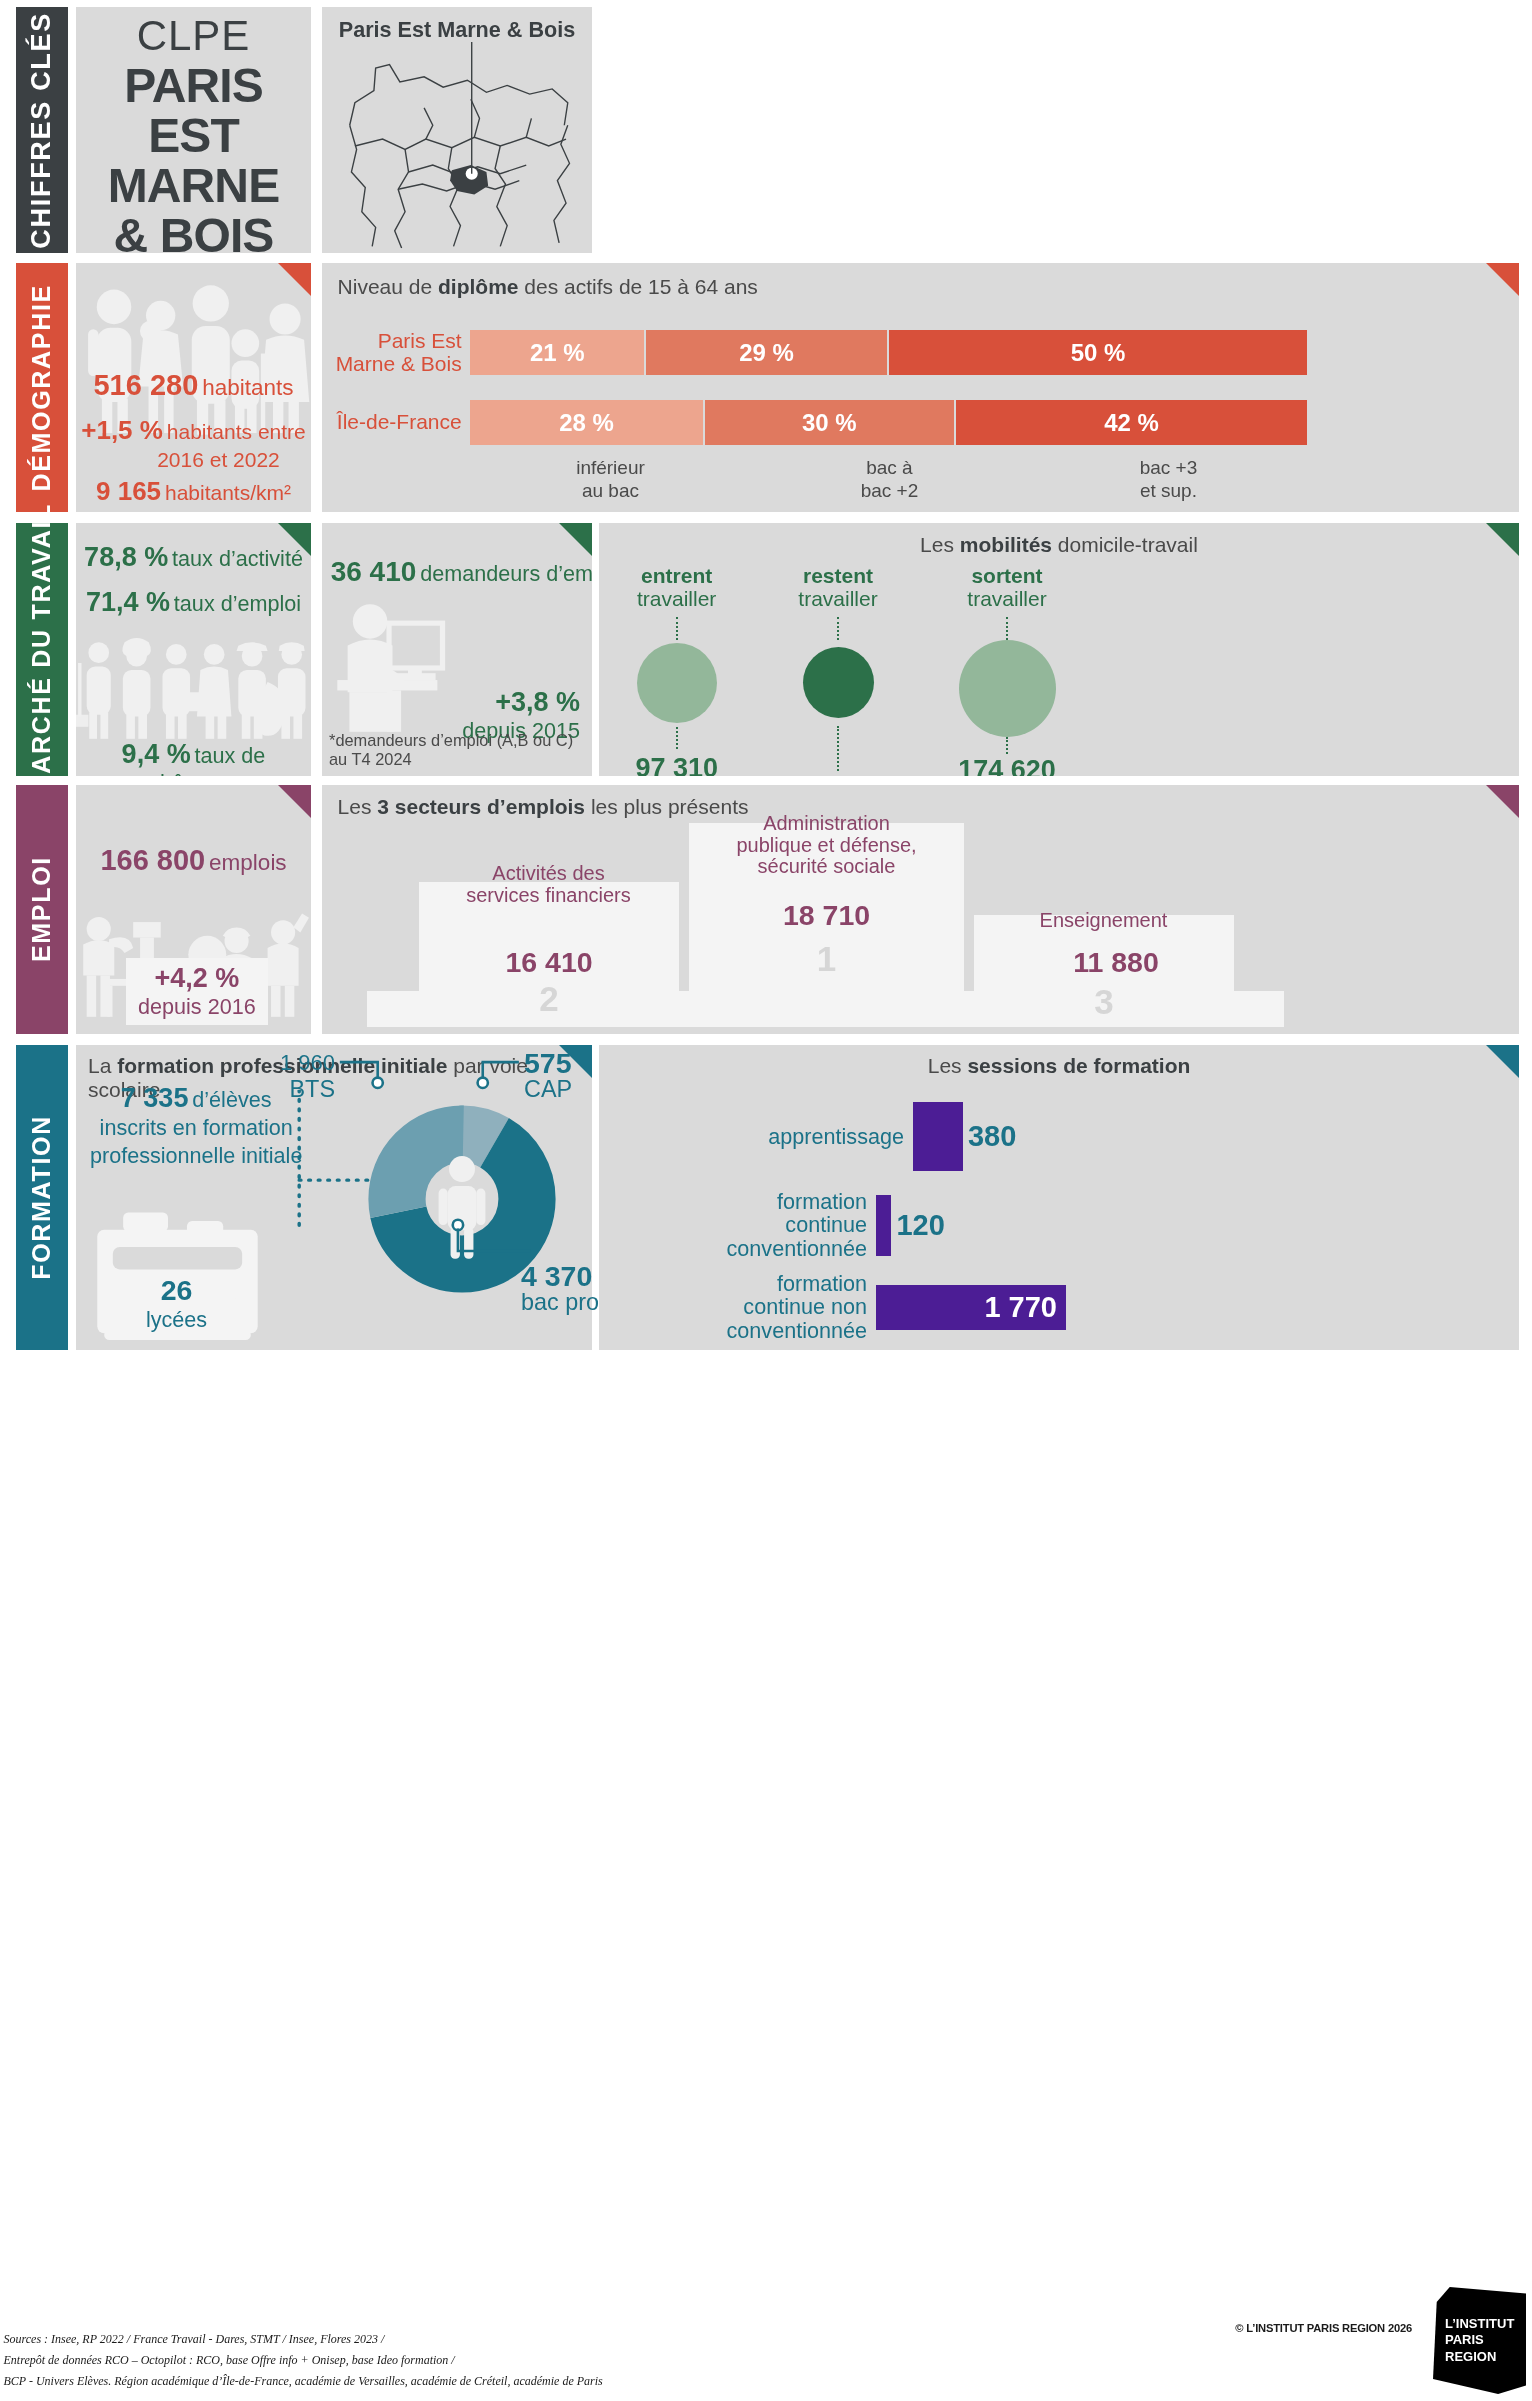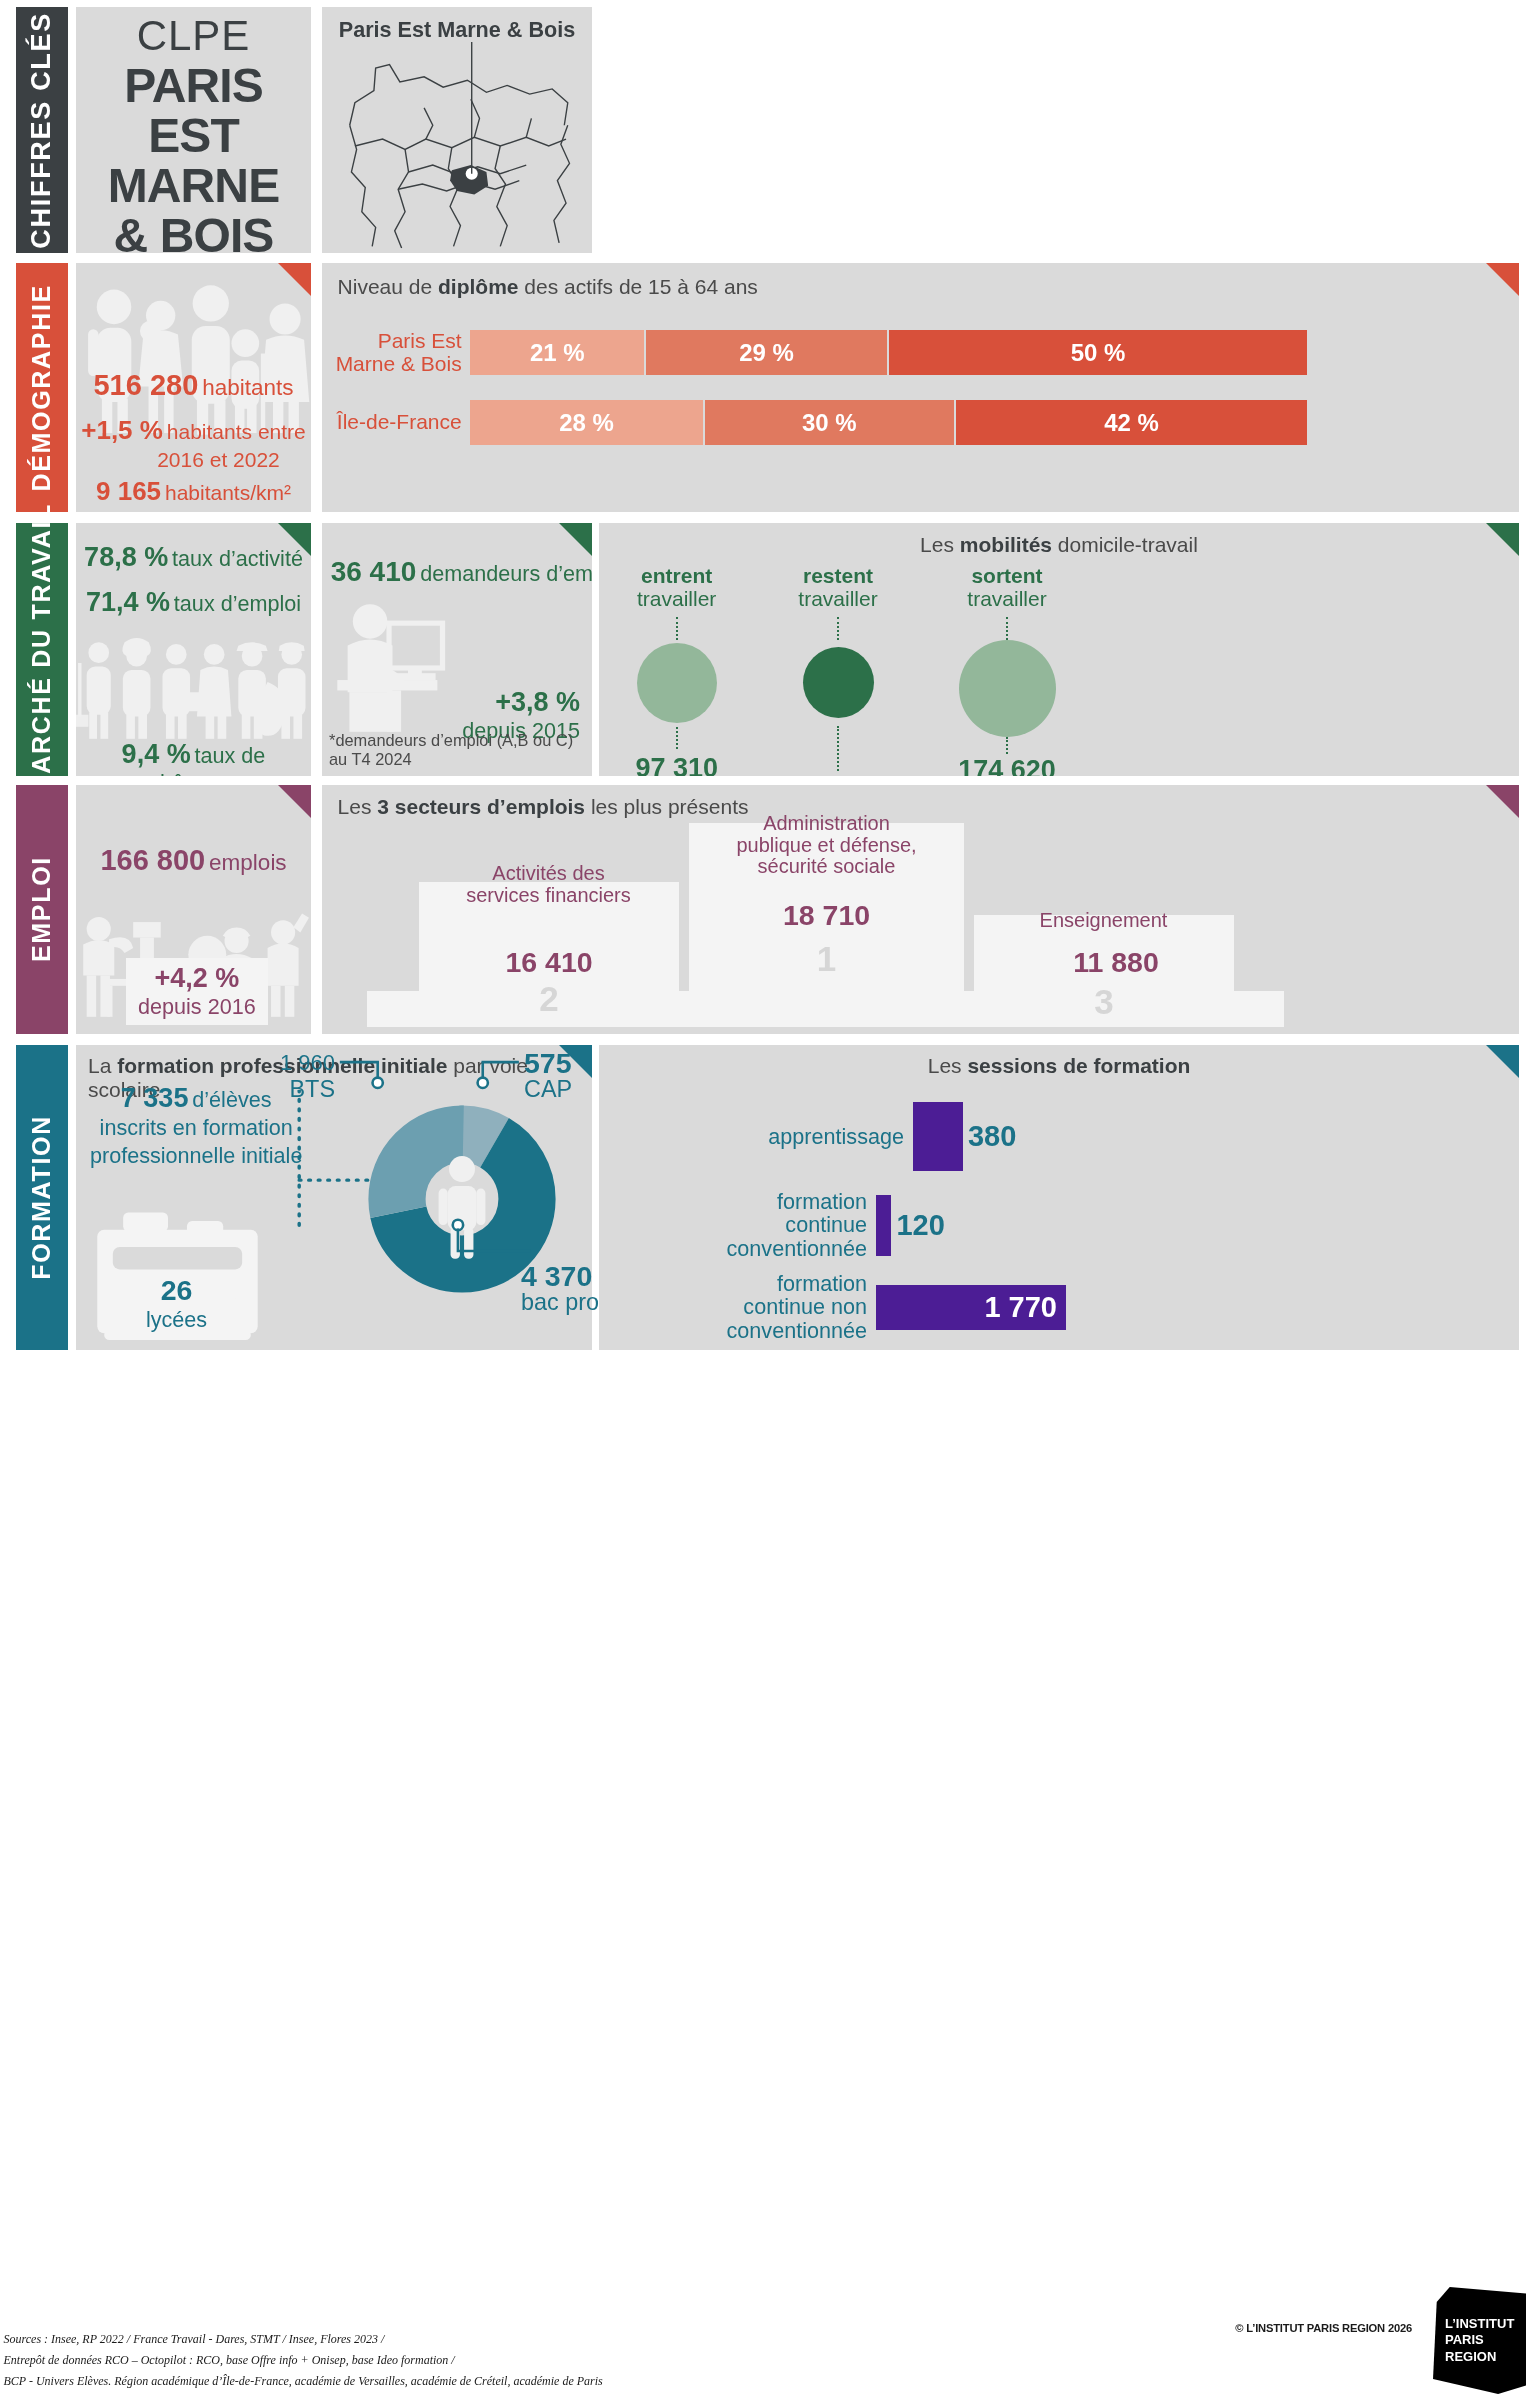--- a/index.html
+++ b/index.html
@@ -223,20 +223,34 @@
       <div class="dipl-lbl">
         <span>Île-de-France</span>
       </div>
       <div style="display:flex;width:837px;">
         <div class="dseg" style="width:28%;background:#eda58e;">28 %</div>
         <div class="dseg" style="width:30%;background:#e0795f;">30 %</div>
         <div class="dseg" style="width:42%;background:#d8503a;">42 %</div>
       </div>
     </div>
 
+    <div class="dipl-axis" style="top:194px;left:149px;width:837px;">
+      <div style="width:33.33%">
+        <div>inférieur</div>
+        <div>au bac</div>
+      </div>
+      <div style="width:33.33%">
+        <div>bac à</div>
+        <div>bac +2</div>
+      </div>
+      <div style="width:33.33%">
+        <div>bac +3</div>
+        <div>et sup.</div>
+      </div>
+    </div>
   </div>
 
   <div class="vtab" id="mt-tab">
     <span>MARCHÉ DU TRAVAIL</span>
   </div>
 
   <div class="panel" id="mt-a">
     <div class="corner" style="border-width:0 33px 33px 0;border-color:transparent #2c7049 transparent transparent;"></div>
     <div class="g" style="position:absolute;top:19px;left:0;width:100%;text-align:center;">
       <span class="gb" style="font-size:27px">78,8 %</span>

